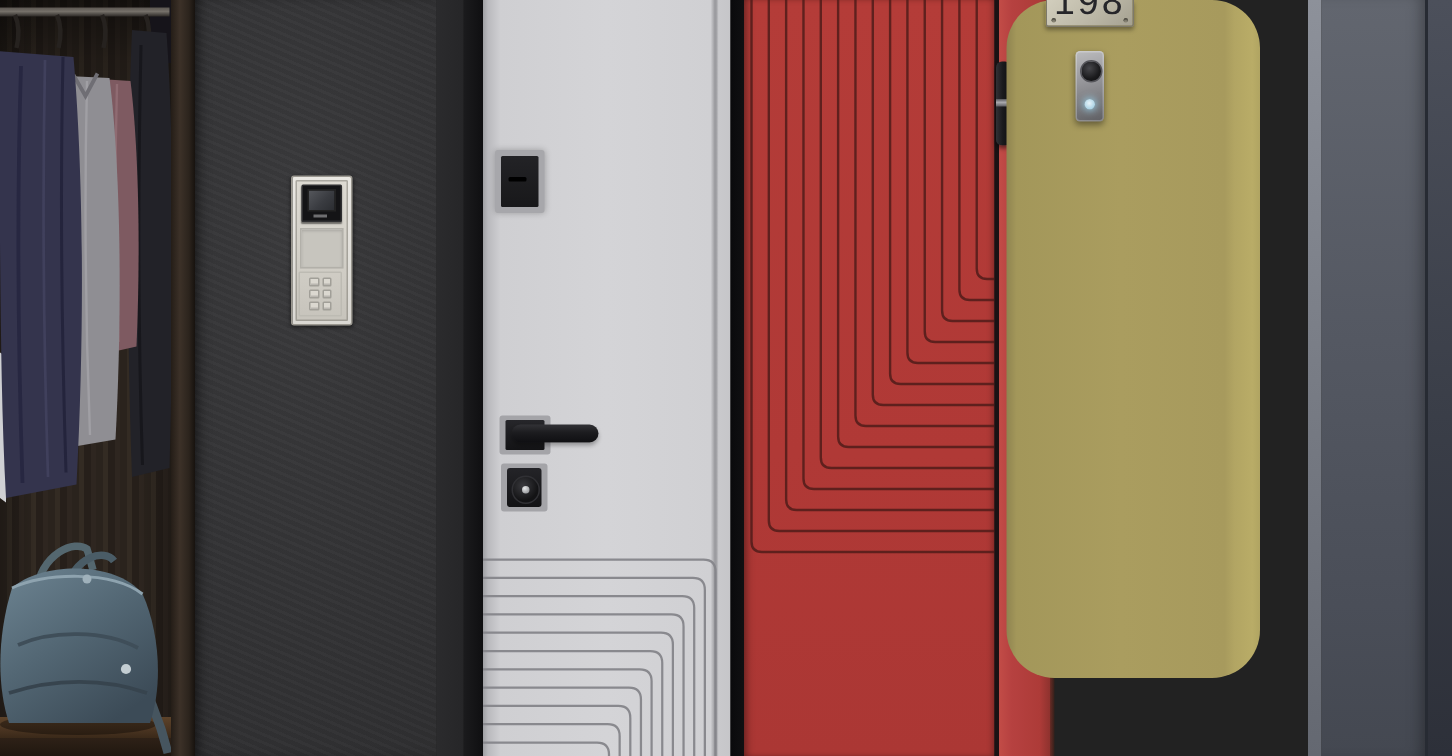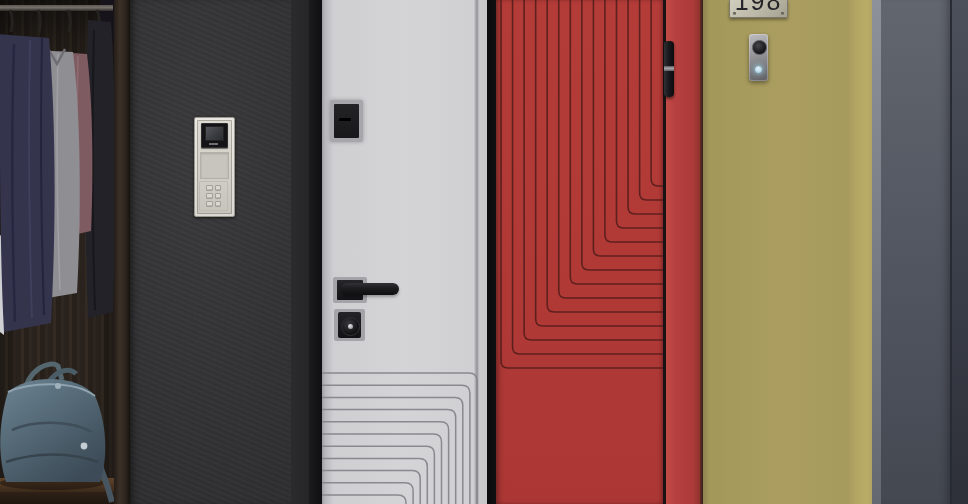--- a/index.html
+++ b/index.html
@@ -82,22 +82,22 @@
   .red-edge-strip{left:665.5px;top:0;width:34.5px;height:504px;
     background:linear-gradient(90deg,#c24c47 0,#b64140 25%,#ad3b38 80%,#8e322e 100%);}
   .edge-pull-handle{left:663.5px;top:41px;width:10px;height:56px;border-radius:4px;
     background:linear-gradient(90deg,#313135 0,#1a1a1d 45%,#0c0c0e 100%);
     box-shadow:0 2px 3px rgba(0,0,0,.5);}
   .pull-handle-band{position:absolute;left:0;top:25px;width:100%;height:5px;
     background:linear-gradient(180deg,#55555a 0,#a9a9ad 45%,#5d5d62 100%);}
   .red-shadow-line{left:700px;top:0;width:3px;height:504px;background:linear-gradient(90deg,#682b25,#33201b);}
 
   
-  .yellow-door{left:703px;top:0;width:169px;height:504px;
-    background:linear-gradient(90deg,#8f8450 0,#a3975a 4%,#aa9d5f 45%,#a79a5d 86%,#b2a563 90%,#b9ac67 97%,#b0a462 100%);}
+  .yellow-door{left:671px;top:0;width:169px;height:452px;
+    background:linear-gradient(90deg,#8f8450 0,#a3975a 4%,#aa9d5f 45%,#a79a5d 86%,#b2a563 90%,#b9ac67 97%,#b0a462 100%);border-radius:32px;}
   .number-plate{position:absolute;left:26px;top:0;width:57px;height:17px;overflow:hidden;
     background:linear-gradient(135deg,#d2cebd 0,#bcb8a7 55%,#a5a191 100%);
     border:1px solid #7d796a;border-top:none;border-radius:0 0 2px 2px;
     box-shadow:0 2px 3px rgba(0,0,0,.35);}
   .number-plate-text{position:absolute;left:0;top:-13px;width:100%;text-align:center;
     font-size:25px;font-weight:500;letter-spacing:2px;color:#26262a;}
   .plate-screw{position:absolute;bottom:2px;width:3px;height:3px;border-radius:50%;background:#8a8676;box-shadow:inset 0 1px 1px rgba(0,0,0,.5);}
   .plate-screw.l{left:3px;} .plate-screw.r{right:3px;}
   .video-doorbell{position:absolute;left:46px;top:34px;width:19px;height:47px;border-radius:3px;
     background:linear-gradient(165deg,#bcbcbe 0,#98989c 40%,#737377 80%,#5e5e62 100%);

